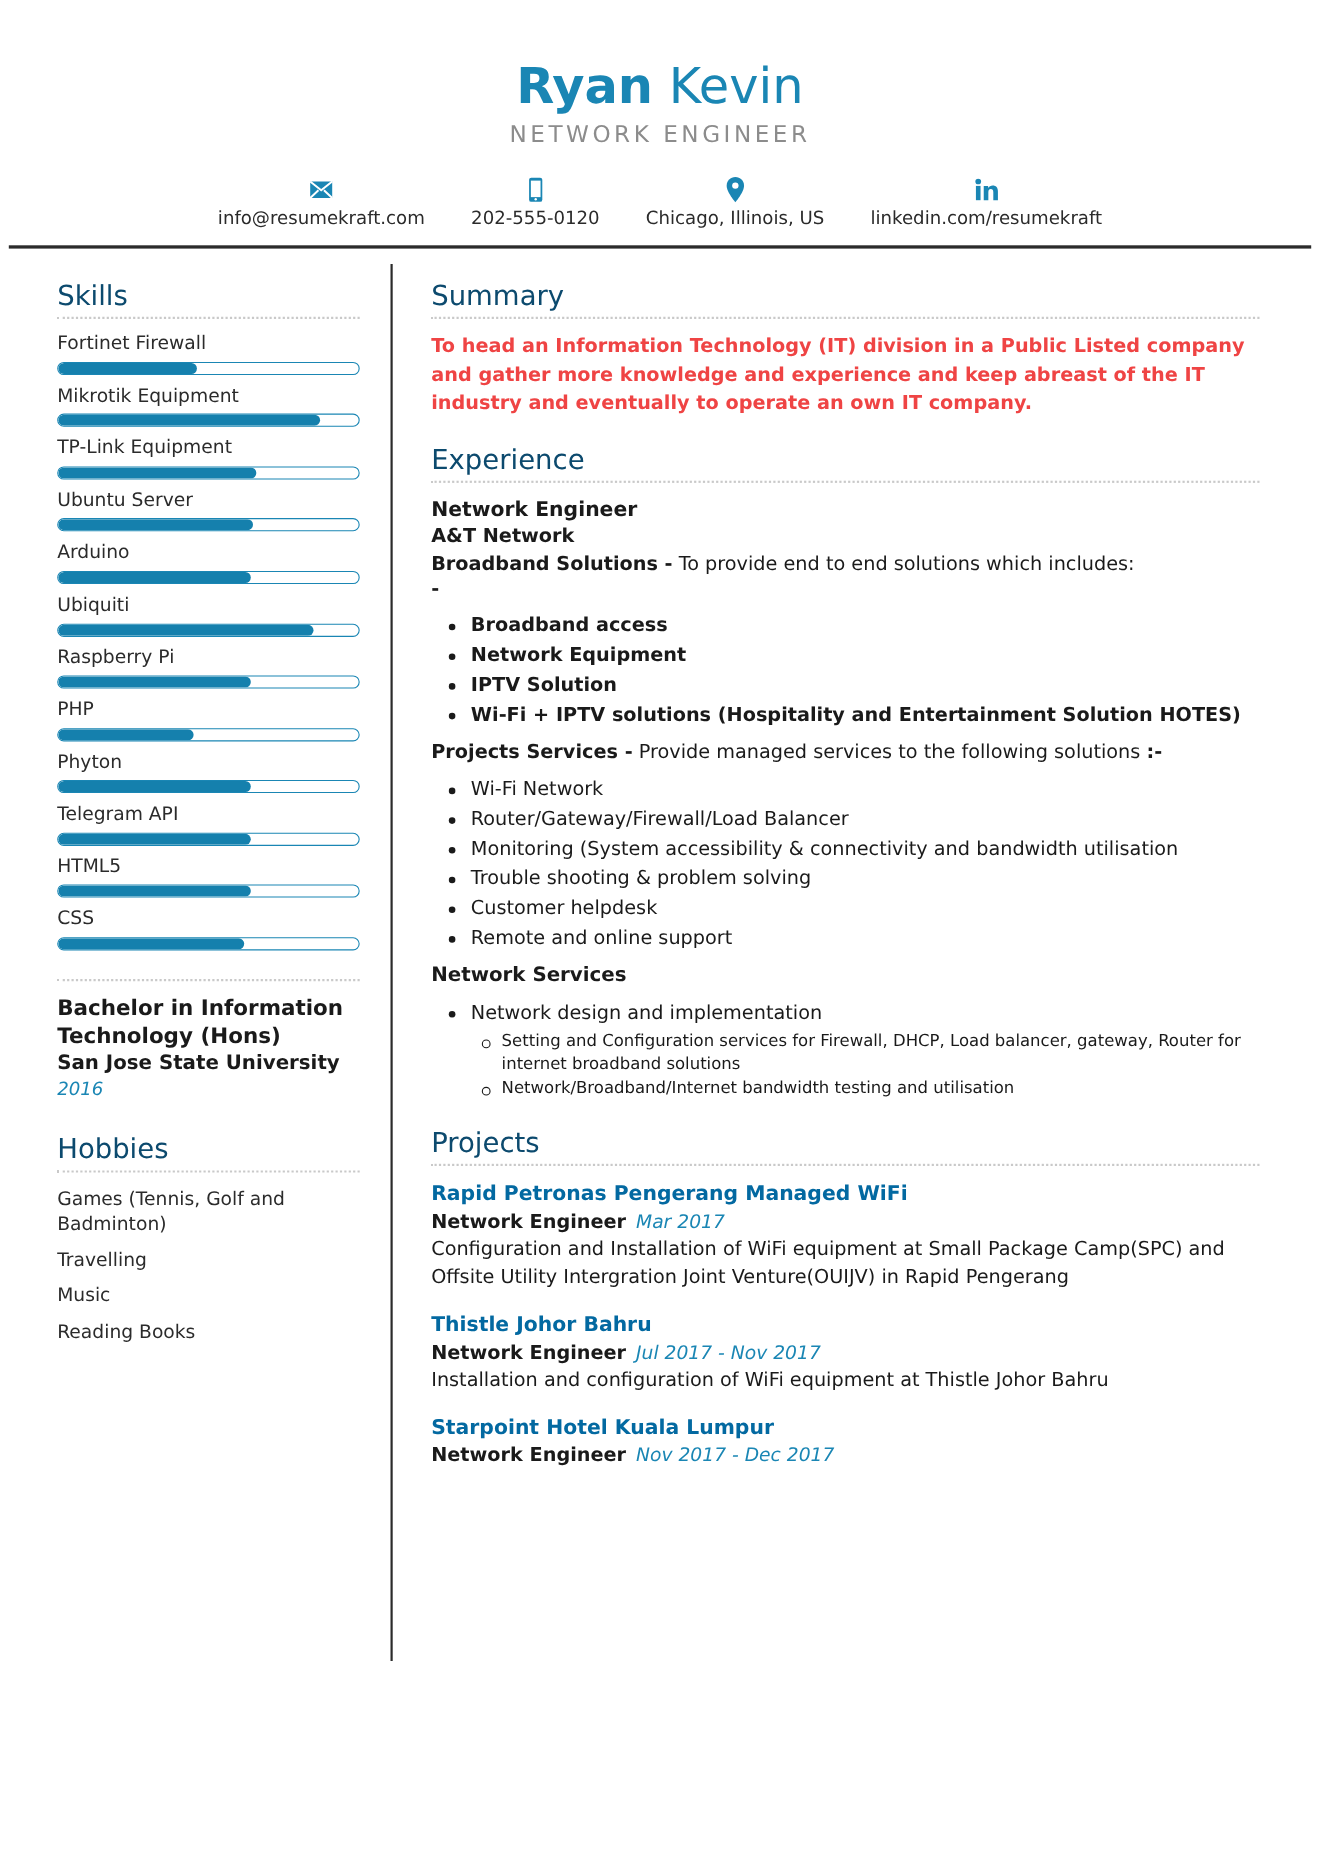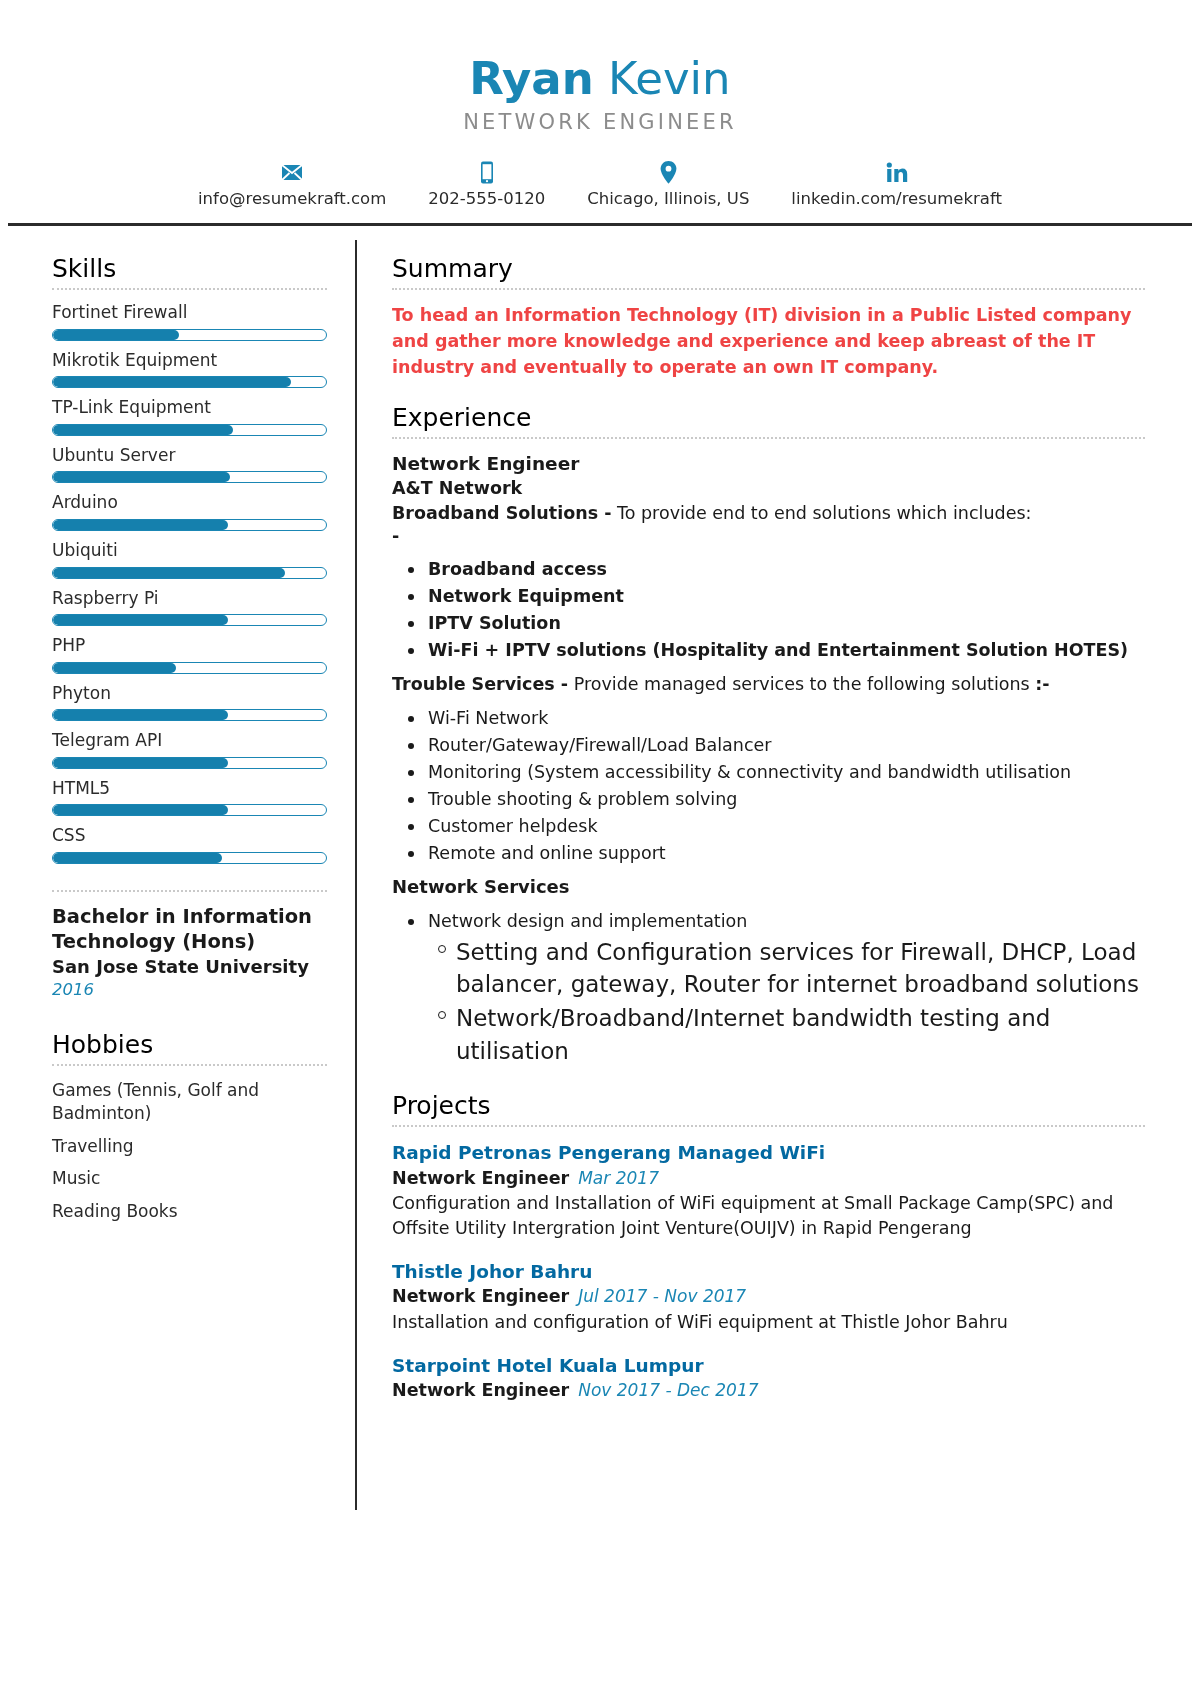--- a/index.html
+++ b/index.html
@@ -83,21 +83,21 @@
   .col-right {
     flex: 1;
     padding: 28px 55px 0 35px;
   }
 
   
   .section { margin-bottom: 4px; }
   .section-title {
     font-size: 25px;
     font-weight: 400;
-    color: #000000;
+    color: #0c4a6e;
     margin: 0 0 4px 0;
     line-height: 1.2;
   }
   .section-rule {
     border-bottom: 2px dotted #c9c9c9;
     margin-bottom: 13px;
   }
 
   
   .skill { margin-bottom: 10px; }
@@ -205,21 +205,21 @@
   }
   ul.bul.bold > li { font-weight: 700; }
 
   ul.sub {
     margin: 2px 0 0 0;
     padding-left: 30px;
     list-style: none;
   }
   ul.sub > li {
     position: relative;
-    font-size: 23px;
+    font-size: 15px;
     line-height: 1.42;
     color: #1a1a1a;
     margin-bottom: 1px;
   }
   ul.sub > li::before {
     content: "";
     position: absolute;
     left: -18px;
     top: 9px;
     width: 6px; height: 6px;
@@ -454,21 +454,21 @@
         <div class="exp-dash">-</div>
 
         <ul class="bul bold" id="broadband-items">
             <li>Broadband access</li>
             <li>Network Equipment</li>
             <li>IPTV Solution</li>
             <li>Wi-Fi + IPTV solutions (Hospitality and Entertainment Solution HOTES)</li>
           </ul>
 
         <p class="exp-lead">
-          <span class="b">Trouble Services -</span><span> Provide managed services to the following solutions </span><span class="b">:-</span>
+          <span class="b">Projects Services -</span><span> Provide managed services to the following solutions </span><span class="b">:-</span>
         </p>
 
         <ul class="bul" id="managed-items">
             <li>Wi-Fi Network</li>
             <li>Router/Gateway/Firewall/Load Balancer</li>
             <li>Monitoring (System accessibility &amp; connectivity and bandwidth utilisation</li>
             <li>Trouble shooting &amp; problem solving</li>
             <li>Customer helpdesk</li>
             <li>Remote and online support</li>
           </ul>

